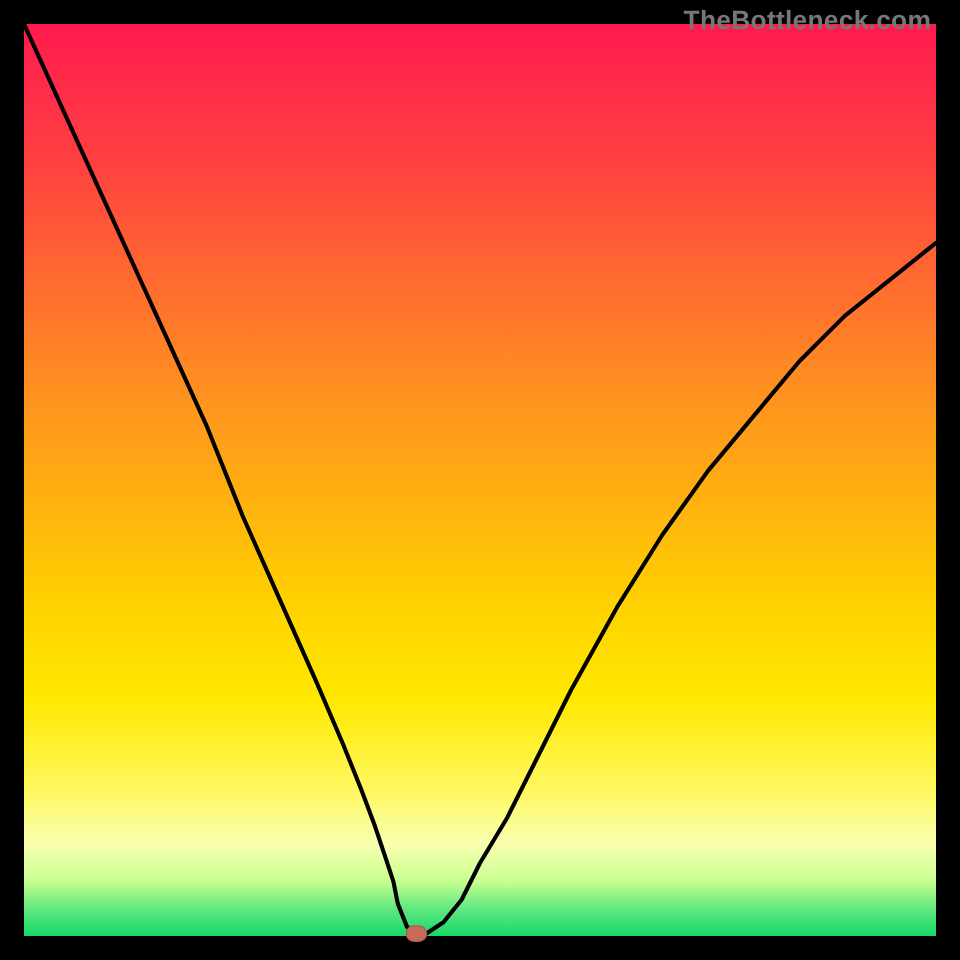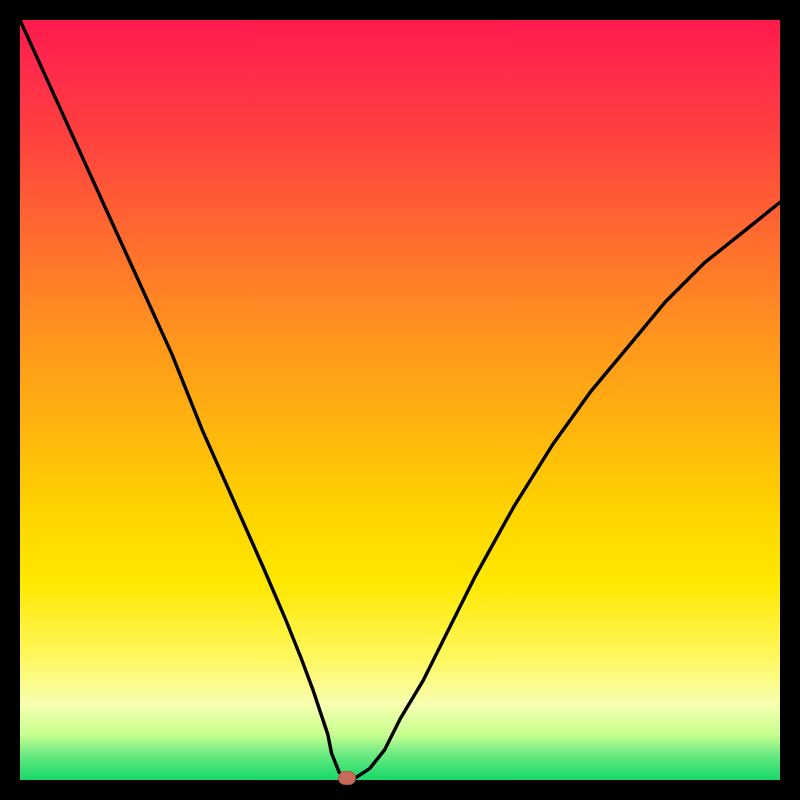--- a/index.html
+++ b/index.html
@@ -30,13 +30,14 @@
 <div class="wrap">
 
   <div class="plot"></div>
 
   <svg class="curve" viewBox="0 0 100 100" preserveAspectRatio="none">
     <path id="curve-path" fill="none" stroke="#000" stroke-width="0.45" stroke-linejoin="round" stroke-linecap="round" d="M0.000 0.000 L5.000 11.000 L10.000 22.000 L15.000 33.000 L20.000 44.000 L24.000 54.000 L28.000 63.000 L32.000 72.000 L35.000 79.000 L37.000 84.000 L38.500 88.000 L39.500 91.000 L40.500 94.000 L41.000 96.500 L42.000 99.000 L43.000 99.800 L44.000 99.800 L46.000 98.500 L48.000 96.000 L50.000 92.000 L53.000 87.000 L56.000 81.000 L60.000 73.000 L65.000 64.000 L70.000 56.000 L75.000 49.000 L80.000 43.000 L85.000 37.000 L90.000 32.000 L95.000 28.000 L100.000 24.000"></path>
   </svg>
 
   <div class="marker" style="left: 337.8px; top: 771px;"></div>
 
+  <div class="watermark">TheBottleneck.com</div>
 </div>
 
 </body></html>

